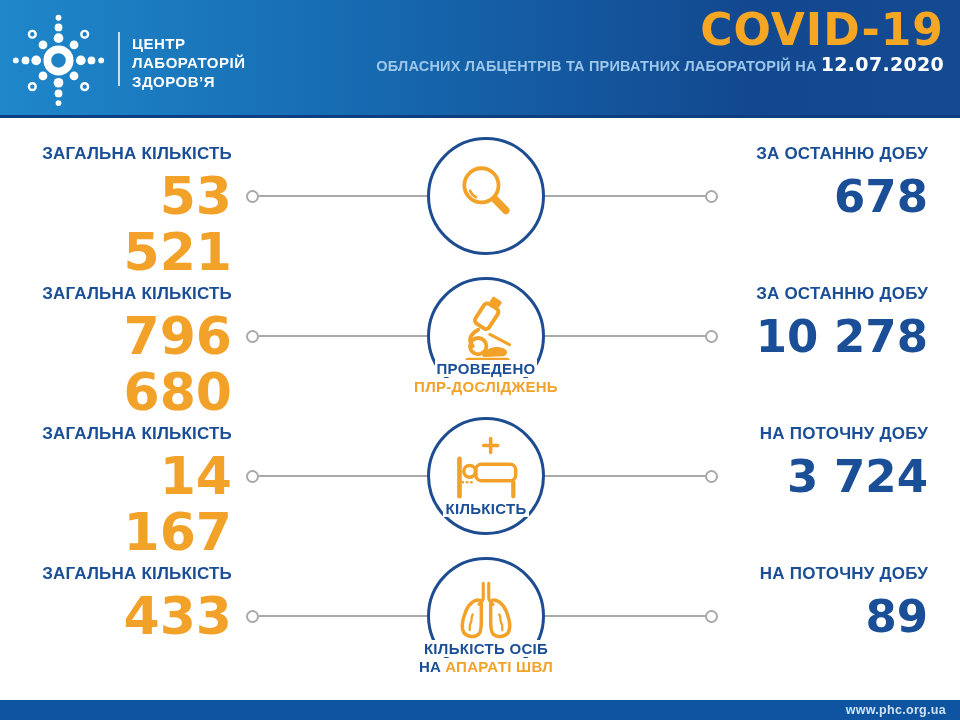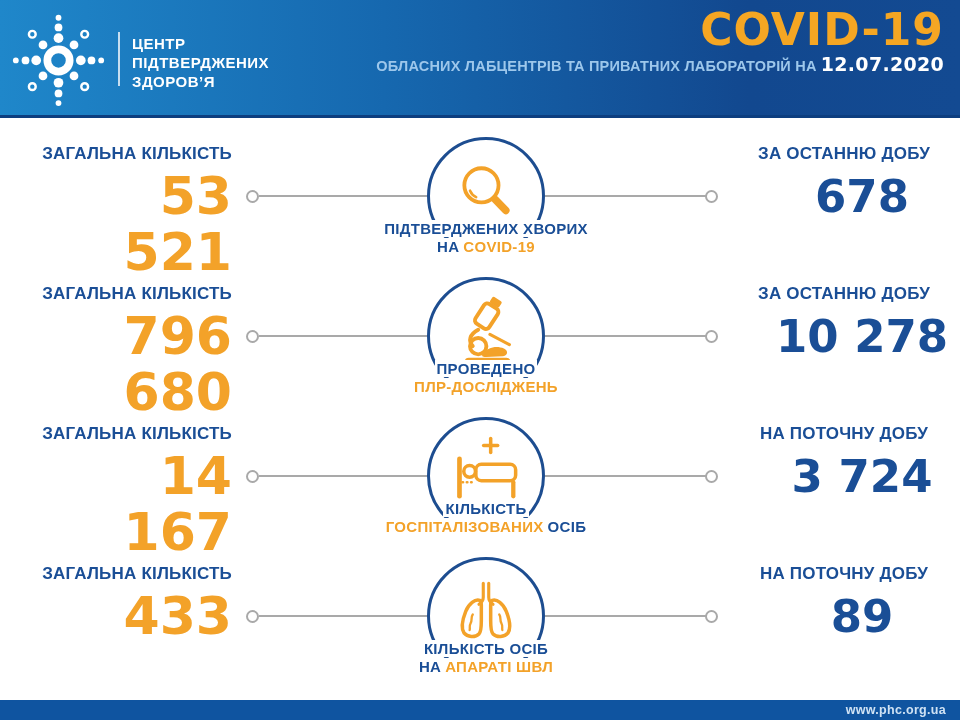--- a/index.html
+++ b/index.html
@@ -16,21 +16,21 @@
               font-size:15px; line-height:19px; letter-spacing:.5px; }
   .header-right { position:absolute; right:16px; top:7px; text-align:right; }
   .covid-title { font-family:"DejaVu Sans", sans-serif; font-weight:bold; font-size:44px; line-height:46px;
                  color:#F5A623; letter-spacing:1px; }
   .subtitle { font-weight:bold; font-size:14.5px; color:#9DC7EB; line-height:23px; letter-spacing:.2px; }
   .subtitle .date { font-family:"DejaVu Sans", sans-serif; font-size:19px; color:#ffffff; letter-spacing:.3px; }
 
   
   .row { position:absolute; left:0; width:788px; height:140px; }
   .left-block  { position:absolute; left:0; top:0; width:232px; text-align:right; }
-  .right-block { position:absolute; left:733px; top:0; width:222px; text-align:center; }
+  .right-block { position:absolute; left:706px; top:0; width:222px; text-align:right; }
   .small-label { padding-top:14px; font-weight:bold; font-size:17px; color:#1A4E96; letter-spacing:.2px; }
   .big-num { font-family:"DejaVu Sans", sans-serif; font-weight:bold;padding-left:36px; }
   .left-block .big-num  { margin-top:4px; font-size:52px; line-height:56px; }
   .right-block .big-num { margin-top:8px; font-size:45px; line-height:50px; }
   .orange { color:#F3A229; }
   .navy   { color:#1A4E96; }
 
   .line { position:absolute; top:65px; height:2px; background:#A9A9A9; }
   .left-line  { left:259px; width:168px; }
   .right-line { left:545px; width:161px; }
@@ -86,21 +86,21 @@
 
         <circle cx="23" cy="25" r="3.5" fill="none" stroke="#ffffff" stroke-width="2.5"></circle>
         <circle cx="77" cy="25" r="3.5" fill="none" stroke="#ffffff" stroke-width="2.5"></circle>
         <circle cx="23" cy="79" r="3.5" fill="none" stroke="#ffffff" stroke-width="2.5"></circle>
         <circle cx="77" cy="79" r="3.5" fill="none" stroke="#ffffff" stroke-width="2.5"></circle>
       </g>
     </svg>
     <div class="logo-sep"></div>
     <div class="org-name">
       <div>ЦЕНТР</div>
-      <div>ПІДТВЕРДЖЕНИХ</div>
+      <div>ЛАБОРАТОРІЙ</div>
       <div>ЗДОРОВ’Я</div>
     </div>
     <div class="header-right">
       <div class="covid-title">COVID-19</div>
       <div class="subtitle">
         <span>ОБЛАСНИХ ЛАБЦЕНТРІВ ТА ПРИВАТНИХ ЛАБОРАТОРІЙ НА</span>
         <span class="date">12.07.2020</span>
       </div>
     </div>
   </header>
@@ -111,24 +111,20 @@
       <div class="big-num orange">53 521</div>
     </div>
     <span class="ring left-ring"></span>
     <span class="line left-line"></span>
     <div class="circle">
       <svg width="76" height="76" viewBox="0 0 100 100" class="icon-orange" fill="none" stroke="currentColor" stroke-linecap="round" stroke-linejoin="round">
         <circle cx="44" cy="40" r="22.5" stroke-width="5"></circle>
         <path d="M29,47 A16.5,16.5 0 0 0 37,55.5" stroke-width="3.5"></path>
         <line x1="62" y1="58.5" x2="76" y2="73" stroke-width="10"></line>
       </svg>
-    </div>
-    <div class="caption">
-      <div><span class="navy">ПІДТВЕРДЖЕНИХ ХВОРИХ</span></div>
-      <div><span class="navy">НА</span><span class="orange">COVID-19</span></div>
     </div>
     <span class="line right-line"></span>
     <span class="ring right-ring"></span>
     <div class="right-block">
       <div class="small-label">ЗА ОСТАННЮ ДОБУ</div>
       <div class="big-num navy">678</div>
     </div>
   </section>
 
   <section class="row" style="top:270px">
@@ -176,21 +172,20 @@
         <line x1="47" y1="15" x2="65" y2="15" stroke-width="4.5"></line>
         <line x1="16" y1="32" x2="16" y2="80" stroke-width="6"></line>
         <circle cx="29" cy="48" r="7.5" stroke-width="4.5"></circle>
         <rect x="37" y="39" width="51" height="21" rx="7" stroke-width="4.5"></rect>
         <line x1="85" y1="62" x2="85" y2="80" stroke-width="5.5"></line>
         <line x1="20" y1="62" x2="34" y2="62" stroke-width="3.5" stroke-dasharray="0.5 5"></line>
       </svg>
     </div>
     <div class="caption">
       <div><span class="navy">КІЛЬКІСТЬ</span></div>
-      <div><span class="orange">ГОСПІТАЛІЗОВАНИХ</span><span class="navy">ОСІБ</span></div>
     </div>
     <span class="line right-line"></span>
     <span class="ring right-ring"></span>
     <div class="right-block">
       <div class="small-label">НА ПОТОЧНУ ДОБУ</div>
       <div class="big-num navy">3 724</div>
     </div>
   </section>
 
   <section class="row" style="top:550px">

